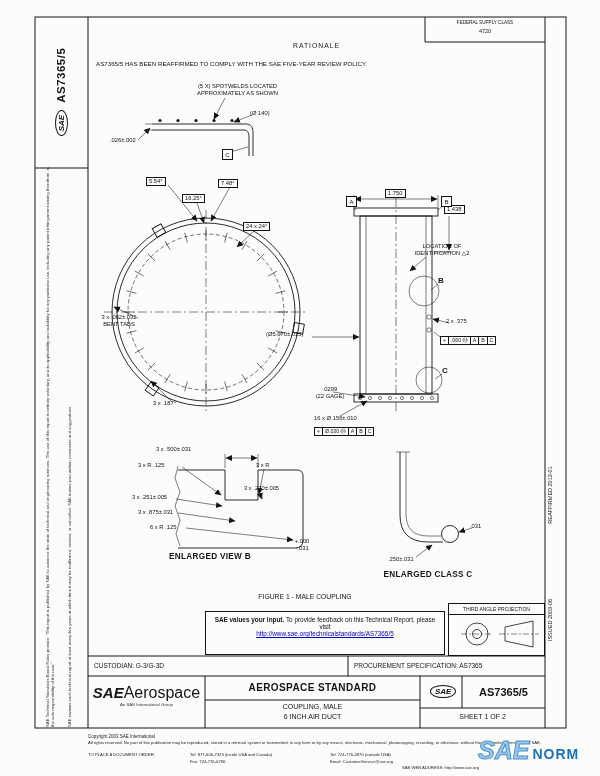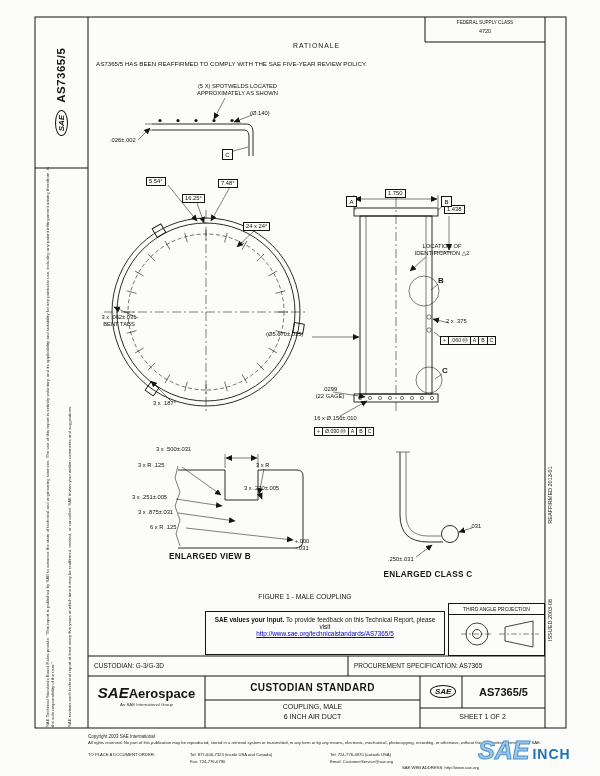--- a/index.html
+++ b/index.html
@@ -267,38 +267,38 @@
         <line x1="50" y1="19" x2="90" y2="19" stroke-dasharray="6 2 2 2" stroke-width="0.5"></line>
       </g>
     </svg>
   </div>
 
   <div class="abs" style="left:94px;top:662px;font-size:6.5px">CUSTODIAN: G-3/G-3D</div>
   <div class="abs" style="left:354px;top:662px;font-size:6.5px">PROCUREMENT SPECIFICATION: AS7365</div>
 
   <div class="abs" style="left:90px;top:684px;width:113px;text-align:center">
     <div>
-      <span style="font-size:15px;font-weight:bold;font-style:italic">SAE</span><span style="font-size:13px;font-weight:bold">Aerospace</span>
+      <span style="font-size:15px;font-weight:bold;font-style:italic">SAE</span><span style="font-size:16px;font-weight:normal">Aerospace</span>
     </div>
     <div style="font-size:4.3px;color:#333">An SAE International Group</div>
   </div>
-  <div class="abs" style="left:205px;top:682px;width:215px;text-align:center;font-weight:bold;font-size:10px;letter-spacing:.4px">CUSTODIAN STANDARD</div>
+  <div class="abs" style="left:205px;top:682px;width:215px;text-align:center;font-weight:bold;font-size:10px;letter-spacing:.4px">AEROSPACE STANDARD</div>
   <div class="abs" style="left:205px;top:703px;width:215px;text-align:center;font-size:7px">COUPLING, MALE</div>
   <div class="abs" style="left:205px;top:713px;width:215px;text-align:center;font-size:7px">6 INCH AIR DUCT</div>
   <span class="oval abs" style="left:430px;top:685px">SAE</span>
   <div class="abs" style="left:462px;top:686px;width:83px;text-align:center;font-weight:bold;font-size:11px">AS7365/5</div>
   <div class="abs" style="left:420px;top:713px;width:125px;text-align:center;font-size:7px">SHEET 1 OF 2</div>
 
   <div class="abs legal" style="left:88px;top:734px;font-size:4.5px">Copyright 2003 SAE International</div>
   <div class="abs legal" style="left:88px;top:740px;width:470px">All rights reserved. No part of this publication may be reproduced, stored in a retrieval system or transmitted, in any form or by any means, electronic, mechanical, photocopying, recording, or otherwise, without the prior written permission of SAE.</div>
   <div class="abs legal" style="left:88px;top:752px">TO PLACE A DOCUMENT ORDER:</div>
   <div class="abs legal" style="left:190px;top:752px">Tel: 877-606-7323 (inside USA and Canada)</div>
   <div class="abs legal" style="left:330px;top:752px">Tel: 724-776-4970 (outside USA)</div>
   <div class="abs legal" style="left:190px;top:759px">Fax: 724-776-0790</div>
   <div class="abs legal" style="left:330px;top:759px">Email: CustomerService@sae.org</div>
   <div class="abs legal" style="left:402px;top:765px">SAE WEB ADDRESS: http://www.sae.org</div>
 
   <div class="abs" style="left:478px;top:736px;display:flex;align-items:baseline;gap:3px">
     <span style="font-size:25px;font-weight:bold;font-style:italic;color:#9cc6e8;-webkit-text-stroke:1px #4a93cc">SAE</span>
-    <span style="font-size:14px;font-weight:bold;color:#1b72b8;letter-spacing:1px">INCH</span>
+    <span style="font-size:14px;font-weight:bold;color:#1b72b8;letter-spacing:1px">NORM</span>
   </div>
 
 </div>
 
 </body></html>

